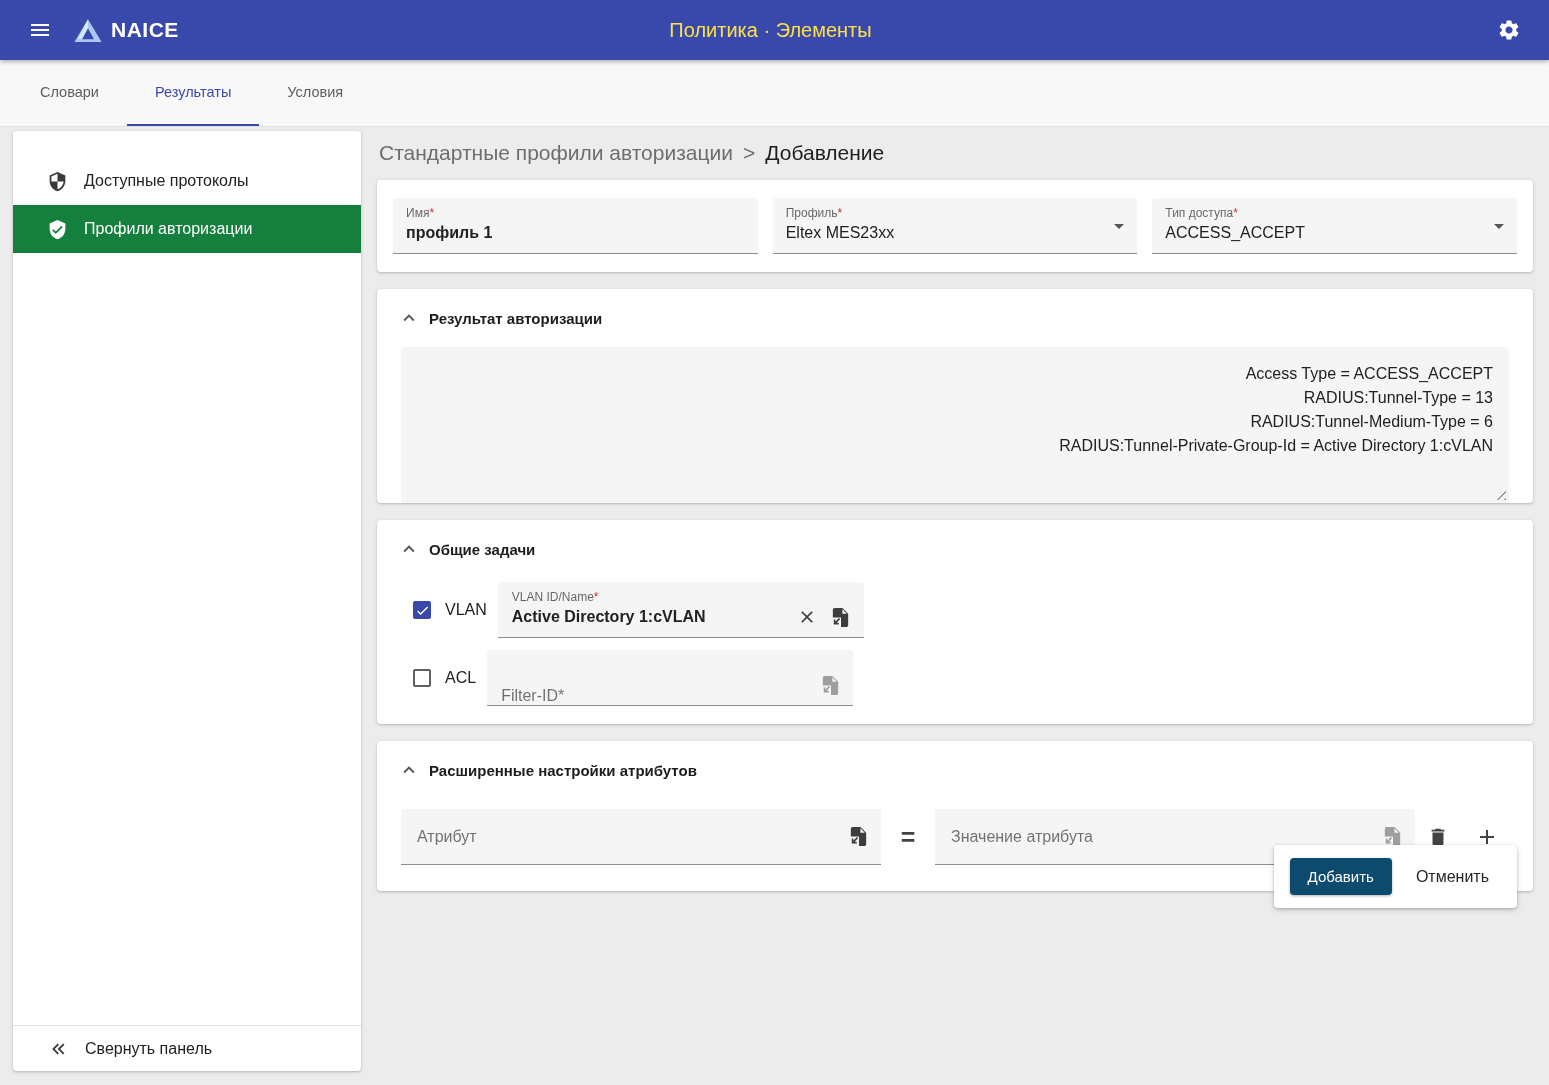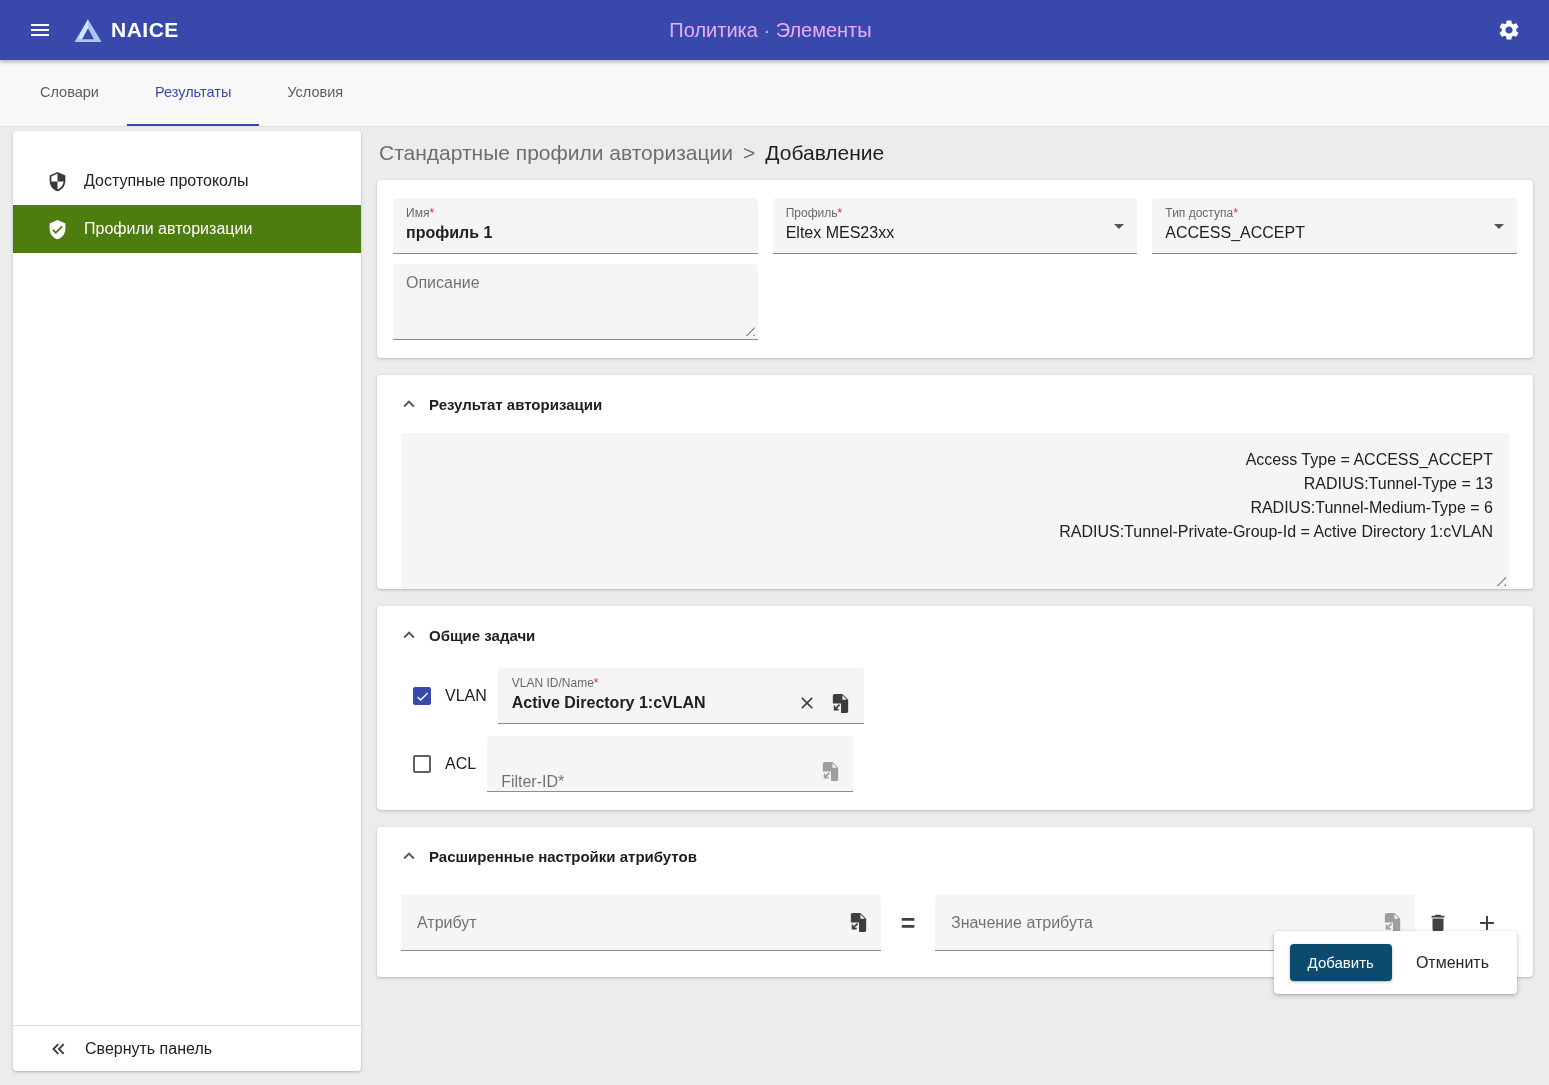--- a/index.html
+++ b/index.html
@@ -20,21 +20,21 @@
   }
   .iconbtn {
     width: 40px; height: 40px; display: flex; align-items: center; justify-content: center;
     cursor: pointer; border-radius: 50%;
   }
   .appbar .iconbtn { color: #fff; }
   .brand { display: flex; align-items: center; gap: 9px; margin-left: 14px; color: #fff; }
   .brand-name { font-size: 21px; font-weight: 700; letter-spacing: .5px; }
   .appbar-title {
     position: absolute; left: 0; right: 8px; text-align: center;
-    color: #f0abfc; font-size: 20px; font-weight: 500; pointer-events: none;
+    color: #fde047; font-size: 20px; font-weight: 500; pointer-events: none;
   }
   .appbar .gear { margin-left: auto; }
 
   
   .tabs {
     height: 67px; background: #f8f8f8; display: flex; align-items: stretch;
     padding-left: 12px; border-bottom: 1px solid #e2e2e2;
   }
   .tab {
     display: flex; align-items: center; padding: 0 28px; font-size: 14.5px; font-weight: 500;
@@ -50,21 +50,21 @@
     background: #fff; border-radius: 4px;
     box-shadow: 0 1px 2px rgba(0,0,0,.14), 0 1px 4px rgba(0,0,0,.12);
     display: flex; flex-direction: column;
   }
   .side-items { flex: 1; padding-top: 26px; }
   .side-item {
     height: 48px; display: flex; align-items: center; gap: 16px;
     padding-left: 34px; font-size: 16px; cursor: pointer; color: #212121;
   }
   .side-item .s-icon { color: #3a3a3a; }
-  .side-item.selected { background: #4d7c0f; color: #fff; }
+  .side-item.selected { background: #15803d; color: #fff; }
   .side-item.selected .s-icon { color: #fff; }
   .collapse-row {
     border-top: 1px solid #e0e0e0; height: 46px; display: flex; align-items: center;
     gap: 16px; padding-left: 34px; font-size: 16px; cursor: pointer; color: #212121;
   }
   .collapse-row .s-icon { color: #3a3a3a; }
 
   .main { position: absolute; left: 377px; right: 16px; top: 0; }
 
   .breadcrumb { margin: 14px 0 15px 2px; display: flex; align-items: center; gap: 10px; font-size: 21px; }
@@ -274,24 +274,20 @@
         </div>
         <div class="field select-field">
           <div class="field-label"><span>Тип доступа</span><span class="req">*</span></div>
           <div class="field-value">ACCESS_ACCEPT</div>
           <span class="caret">
             <svg width="24" height="24" viewBox="0 0 24 24" fill="currentColor">
                 <path d="M7 10l5 5 5-5z"></path>
               </svg>
           </span>
         </div>
-      </div>
-      <div class="desc-field">
-        <textarea placeholder="Описание" style=""></textarea>
-        <span class="grip"></span>
       </div>
     </div>
 
     <div class="card">
       <div class="section-head">
         <span class="chev">
           <svg width="22" height="22" viewBox="0 0 24 24" fill="currentColor">
               <path d="M12 8l-6 6 1.41 1.41L12 10.83l4.59 4.58L18 14z"></path>
             </svg>
         </span>

